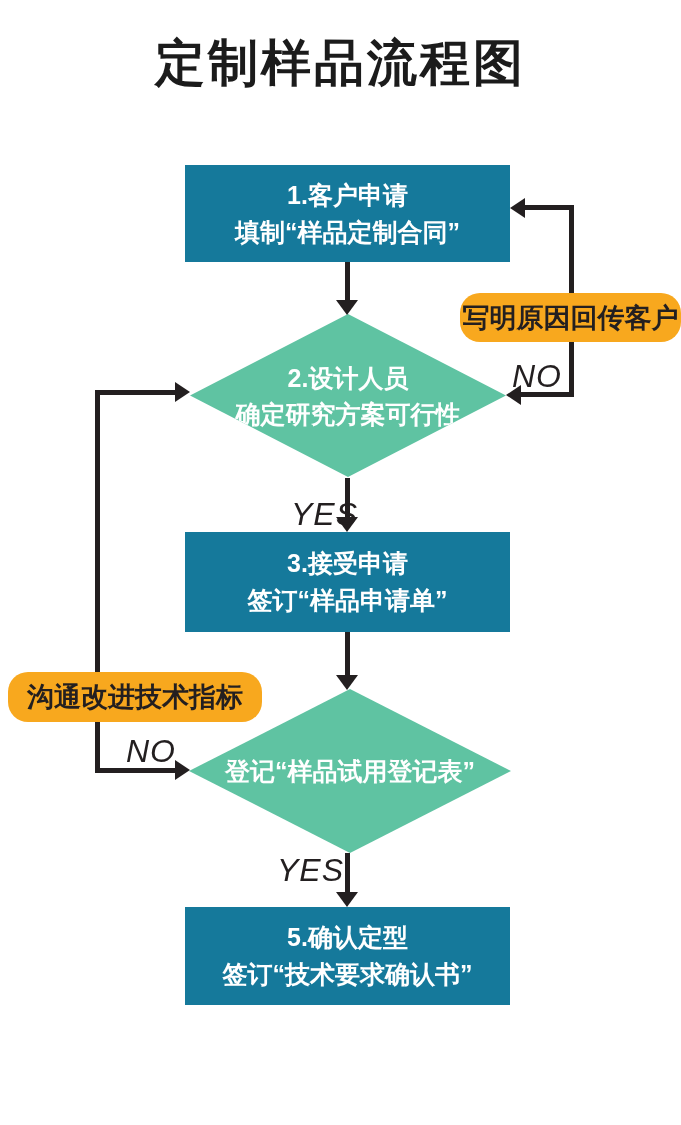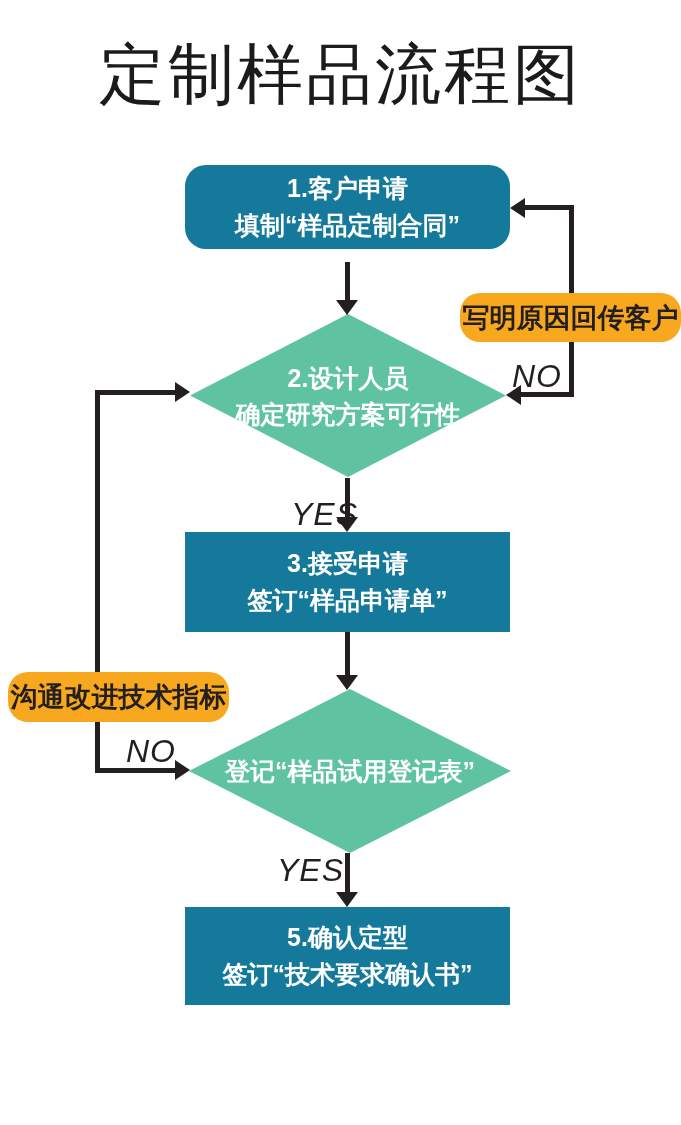--- a/index.html
+++ b/index.html
@@ -11,21 +11,21 @@
     --label-text:#231F20;
   }
   html,body{margin:0;padding:0;background:#ffffff;}
   .canvas{
     position:relative;width:681px;height:1125px;background:#ffffff;
     font-family:"Liberation Sans","DejaVu Sans",sans-serif;overflow:hidden;
   }
   .title{
     position:absolute;left:0;right:0;top:30px;margin:0;
     text-align:center;font-family:"DejaVu Serif","Liberation Serif",serif;
-    font-weight:normal;font-size:66px;letter-spacing:3px;color:#1b1b1b;
+    font-weight:bold;font-size:50px;letter-spacing:3px;color:#1b1b1b;
   }
   .process{
     position:absolute;background:var(--process-fill);
     display:flex;flex-direction:column;align-items:center;justify-content:center;
     color:var(--node-text);font-weight:bold;font-size:25px;line-height:37px;text-align:center;
   }
   .decision{
     position:absolute;background:var(--decision-fill);
     clip-path:polygon(50% 0,100% 50%,50% 100%,0 50%);
     display:flex;flex-direction:column;align-items:center;justify-content:center;
@@ -49,21 +49,21 @@
     position:absolute;color:var(--line);font-size:32px;font-weight:400;letter-spacing:1px;z-index:2;font-style:italic;
   }
 </style>
 </head>
 <body>
 
 <div class="canvas">
 
   <h1 class="title">定制样品流程图</h1>
 
-  <div class="process" style="left:185px;top:165px;width:325px;height:84px;border-radius:21px;">
+  <div class="process" style="left:185px;top:165px;width:325px;height:97px;">
     <div>1.客户申请</div>
     <div>填制“样品定制合同”</div>
   </div>
 
   <div class="v-arrow" style="left:336px;top:262px;height:53px;">
     <div class="shaft"></div>
     <div class="head"></div>
   </div>
 
   <div class="decision" style="left:190px;top:314px;width:316px;height:163px;">
@@ -96,21 +96,21 @@
     <div class="head"></div>
   </div>
 
   <div class="seg" style="left:95px;top:390px;width:5px;height:383px;"></div>
   <div class="seg" style="left:95px;top:390px;width:80px;height:5px;"></div>
   <div class="head-right" style="left:175px;top:382px;"></div>
   <div class="seg" style="left:95px;top:768px;width:80px;height:5px;"></div>
   <div class="head-right" style="left:175px;top:760px;"></div>
   <div class="branch-label" style="left:126px;top:733px;">NO</div>
 
-  <div class="annotation" style="left:8px;top:672px;width:221px;height:50px;">沟通改进技术指标</div>
+  <div class="annotation" style="left:8px;top:672px;width:254px;height:50px;">沟通改进技术指标</div>
 
   <div class="decision" style="left:189px;top:689px;width:322px;height:164px;">
     <div>登记“样品试用登记表”</div>
   </div>
 
   <div class="branch-label" style="left:277px;top:852px;">YES</div>
   <div class="v-arrow" style="left:336px;top:853px;height:54px;">
     <div class="shaft"></div>
     <div class="head"></div>
   </div>

